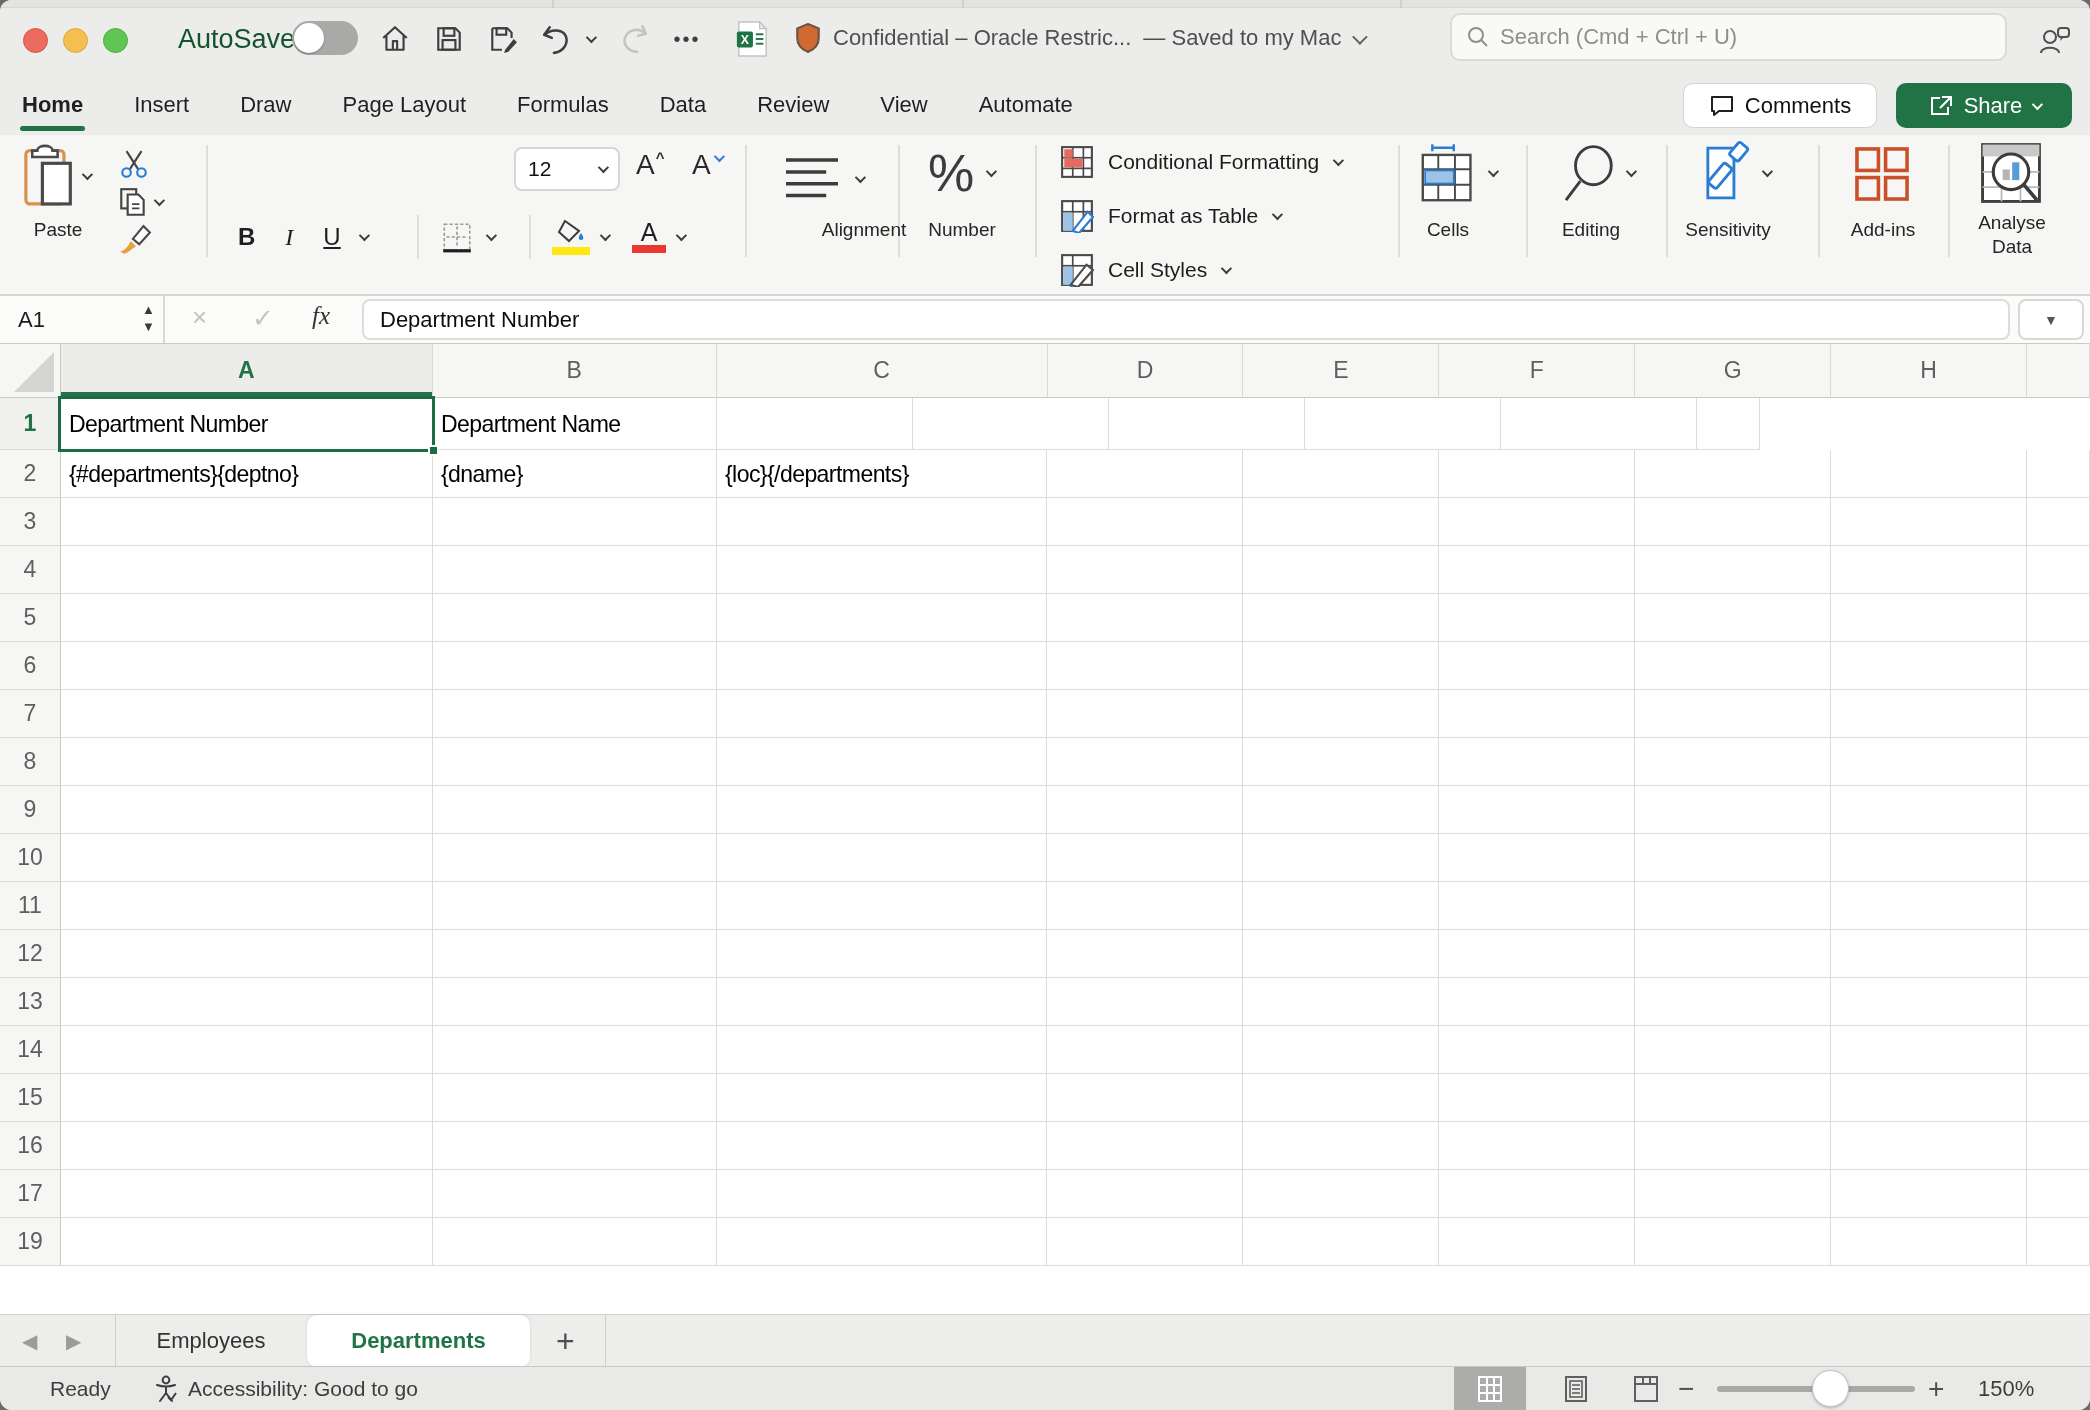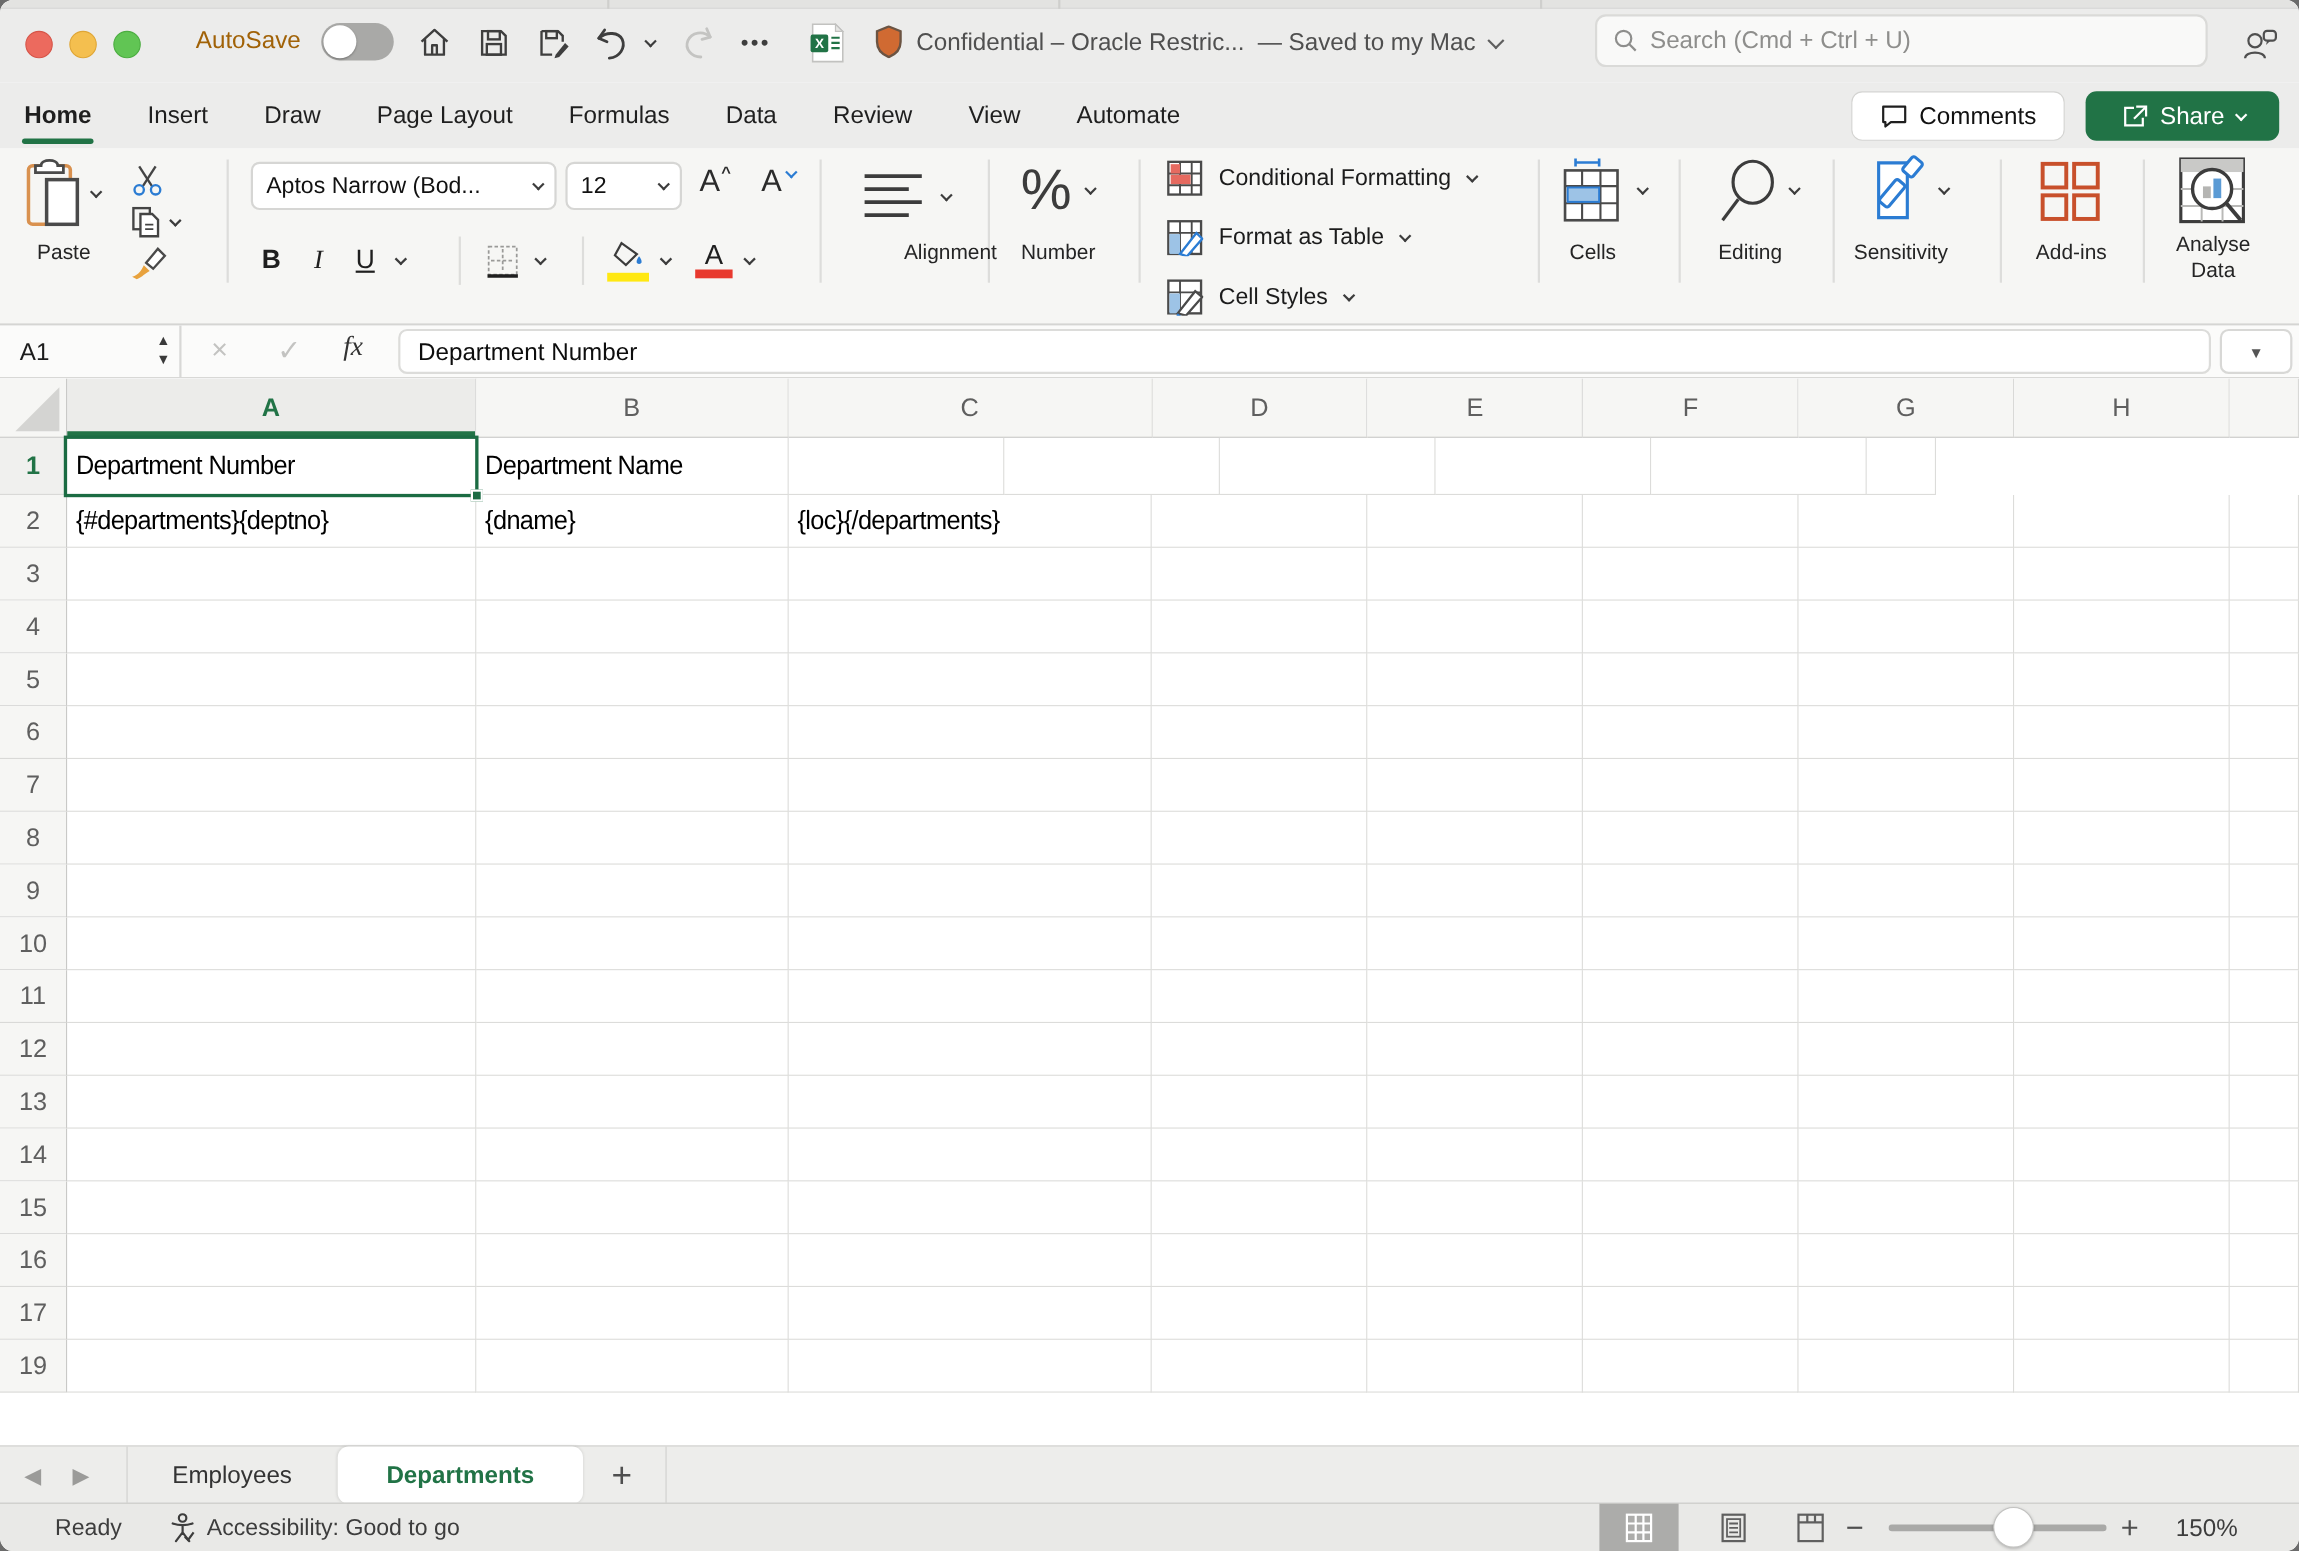--- a/index.html
+++ b/index.html
@@ -7,21 +7,21 @@
   .window{position:relative;width:2090px;height:1410px;background:#fff;border-radius:12px;overflow:hidden;}
 
   
   .titlebar{position:absolute;top:0;left:0;right:0;height:75px;background:#ececeb;}
   .topstrip{position:absolute;top:0;left:0;right:0;height:8px;background:#e3e3e1;border-bottom:1px solid #d8d8d6;}
   .topstrip i{position:absolute;top:0;width:2px;height:8px;background:#cfcfcd;}
   .tl{position:absolute;top:28px;width:25px;height:25px;border-radius:50%;}
   .tl.red{left:23px;background:#ec6a5e;border:1px solid #d65549;}
   .tl.yellow{left:63px;background:#f4bf4f;border:1px solid #dfa636;}
   .tl.green{left:103px;background:#61c554;border:1px solid #4cad41;}
-  .autosave{position:absolute;left:178px;top:24px;font-size:22px;color:#a16207;}
+  .autosave{position:absolute;left:178px;top:24px;font-size:27px;color:#14532d;}
   .toggle{position:absolute;left:292px;top:21px;width:66px;height:34px;border-radius:17px;background:#a9a9a7;}
   .toggle .knob{position:absolute;left:2px;top:2px;width:30px;height:30px;border-radius:50%;background:#fff;box-shadow:0 1px 2px rgba(0,0,0,.3);}
   .tbicon{position:absolute;top:22px;width:34px;height:34px;display:flex;align-items:center;justify-content:center;}
   .titlegrp{position:absolute;left:0;right:0;top:8px;height:60px;display:flex;align-items:center;justify-content:flex-start;pointer-events:none;}
   .titlegrp .inner{position:absolute;left:795px;display:flex;align-items:center;gap:12px;}
   .doctitle{font-size:22px;color:#4f4f4f;white-space:nowrap;}
   .savedto{font-size:22px;color:#4f4f4f;white-space:nowrap;}
   .searchbox{position:absolute;left:1450px;top:13px;width:557px;height:48px;background:#f9f9f8;border:2px solid #dadad8;border-radius:10px;display:flex;align-items:center;padding-left:14px;gap:10px;}
   .searchbox span{font-size:22px;color:#8e8e8c;}
   .peoplebtn{position:absolute;left:2032px;top:20px;width:44px;height:40px;display:flex;align-items:center;justify-content:center;}
@@ -277,24 +277,20 @@
         <span class="chev sm" style="margin-left:6px"></span>
       </div>
       <div class="it">
         <svg width="34" height="32" viewBox="0 0 32 30">
             <path d="M2 26 C8 24 10 20 12 16 L17 21 C13 23 11 26 6 28 Z" fill="#e8a23d"></path>
             <path d="M14 14 L24 2 L30 8 L20 19 Z" fill="#fff" stroke="#4a4a4a" stroke-width="2"></path>
           </svg>
       </div>
     </div>
 
-    <div class="fontbox">
-      <span>Aptos Narrow (Bod...</span>
-        <span class="chev sm"></span>
-    </div>
     <div class="sizebox">
       <span>12</span>
         <span class="chev sm"></span>
     </div>
     <div class="abig" style="left:636px"><span>A</span><span class="acar" style="margin-left:1px;vertical-align:14px">^</span></div>
     <div class="abig" style="left:692px"><span>A</span><span class="chev sm blue" style="margin-left:3px;vertical-align:12px"></span></div>
 
     <div class="biurow" style="left:238px;gap:30px">
       <span class="bld">B</span>
       <span class="ita">I</span>

